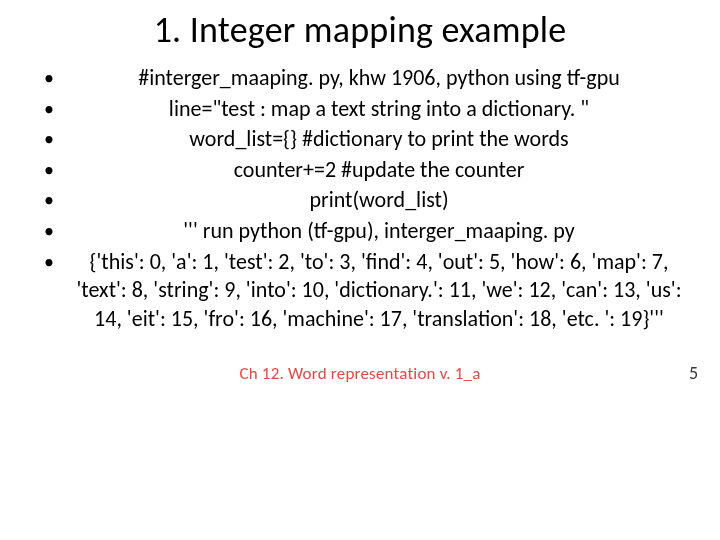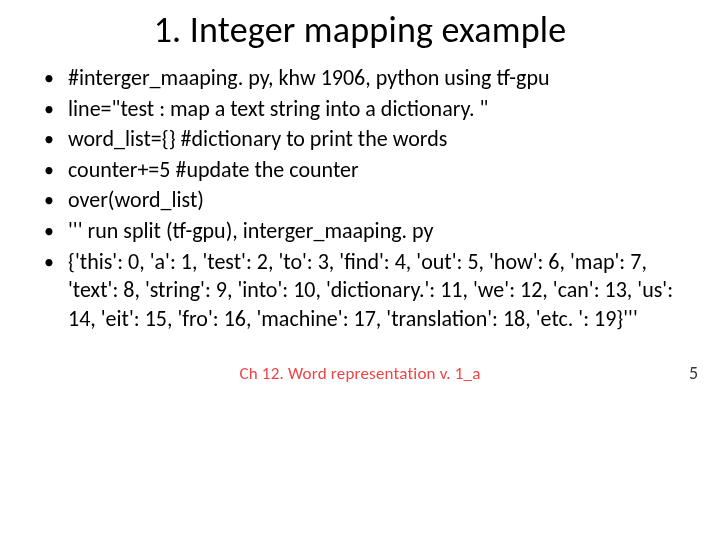--- a/index.html
+++ b/index.html
@@ -18,20 +18,21 @@
   }
   .title {
     font-size: 36px;
     font-weight: 400;
     text-align: center;
     letter-spacing: 0.2px;
     margin-bottom: 12px;
   }
   .body {
     padding: 0 10px 0 14px;
+    text-align: center;
   }
   ul.bullets {
     list-style: none;
     font-size: 22px;
     line-height: 1.3;
   }
   ul.bullets > li {
     position: relative;
     padding-left: 34px;
     margin-bottom: 2px;
@@ -65,21 +66,21 @@
 </head>
 <body>
 
 <div class="slide">
   <div class="title">1. Integer mapping example</div>
   <div class="body">
     <ul class="bullets">
       <li>#interger_maaping. py, khw 1906, python using tf-gpu</li>
       <li>line="test : map a text string into a dictionary. "</li>
       <li>word_list={} #dictionary to print the words</li>
-      <li>  counter+=5 #update the counter</li>
-      <li>  over(word_list)</li>
-      <li>''' run split (tf-gpu), interger_maaping. py</li>
+      <li>  counter+=2 #update the counter</li>
+      <li>  print(word_list)</li>
+      <li>''' run python (tf-gpu), interger_maaping. py</li>
       <li>{'this': 0, 'a': 1, 'test': 2, 'to': 3, 'find': 4, 'out': 5, 'how': 6, 'map': 7, 'text': 8, 'string': 9, 'into': 10, 'dictionary.': 11, 'we': 12, 'can': 13, 'us': 14, 'eit': 15, 'fro': 16, 'machine': 17, 'translation': 18, 'etc. ': 19}'''</li>
     </ul>
   </div>
   <div class="footer-center">Ch 12. Word representation v. 1_a</div>
   <div class="footer-right">5</div>
 </div>
 
 </body></html>

